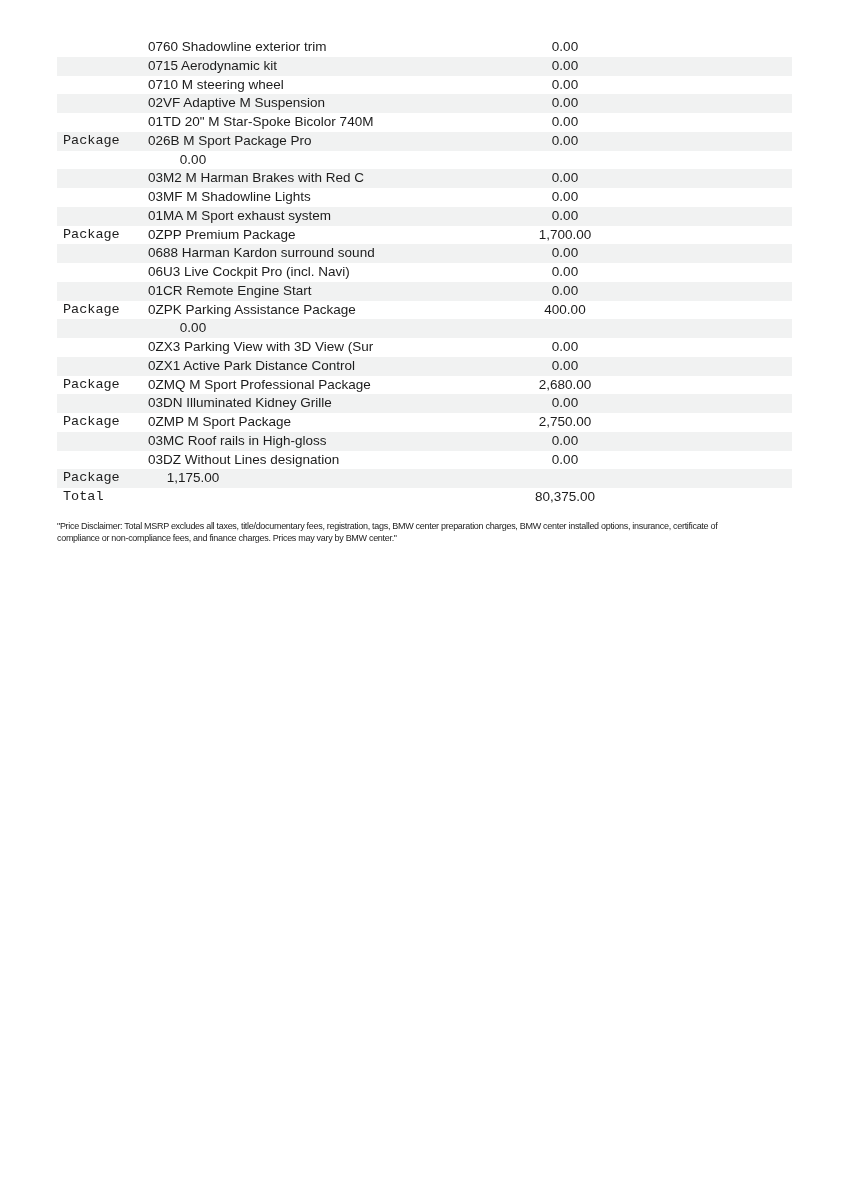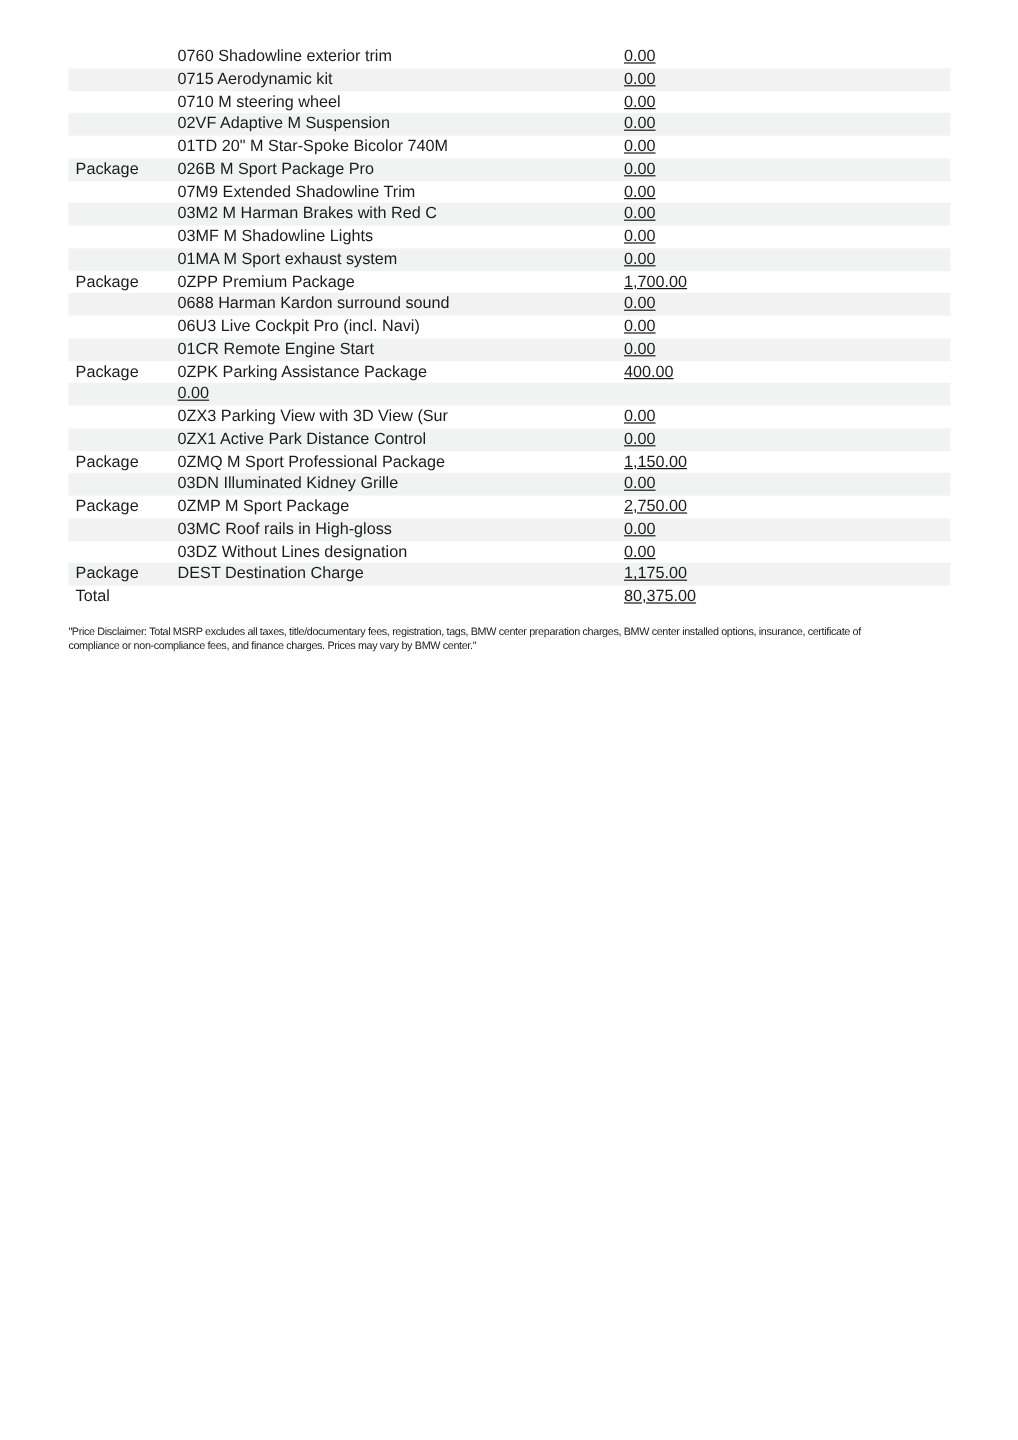--- a/index.html
+++ b/index.html
@@ -34,29 +34,29 @@
     font-size:13.5px;
     line-height:18.76px;
     white-space:nowrap;
   }
   .row:nth-child(even){
     background:var(--stripe);
   }
   .col-label{
     flex:0 0 91px;
     padding-left:6px;
+    font-family:Liberation Mono, monospace;
   }
   .col-item{
     flex:0 0 372px;
     overflow:hidden;
   }
   .col-price{
     flex:0 0 90px;
-    text-align:left;
-    text-decoration:underline;
+    text-align:center;
   }
   .col-fill{
     flex:1 1 auto;
   }
   .disclaimer{
     position:absolute;
     left:57px;top:520px;
     width:740px;
     font-size:9px;
     line-height:12px;
@@ -109,21 +109,20 @@
 
   <div class="row">
     <span class="col-label">Package</span>
     <span class="col-item">026B M Sport Package Pro</span>
     <span class="col-price">0.00</span>
     <span class="col-fill"></span>
   </div>
 
   <div class="row">
     <span class="col-label"></span>
-    <span class="col-item">07M9 Extended Shadowline Trim</span>
     <span class="col-price">0.00</span>
     <span class="col-fill"></span>
   </div>
 
   <div class="row">
     <span class="col-label"></span>
     <span class="col-item">03M2 M Harman Brakes with Red C</span>
     <span class="col-price">0.00</span>
     <span class="col-fill"></span>
   </div>
@@ -193,21 +192,21 @@
   <div class="row">
     <span class="col-label"></span>
     <span class="col-item">0ZX1 Active Park Distance Control</span>
     <span class="col-price">0.00</span>
     <span class="col-fill"></span>
   </div>
 
   <div class="row">
     <span class="col-label">Package</span>
     <span class="col-item">0ZMQ M Sport Professional Package</span>
-    <span class="col-price">1,150.00</span>
+    <span class="col-price">2,680.00</span>
     <span class="col-fill"></span>
   </div>
 
   <div class="row">
     <span class="col-label"></span>
     <span class="col-item">03DN Illuminated Kidney Grille</span>
     <span class="col-price">0.00</span>
     <span class="col-fill"></span>
   </div>
 
@@ -227,21 +226,20 @@
 
   <div class="row">
     <span class="col-label"></span>
     <span class="col-item">03DZ Without Lines designation</span>
     <span class="col-price">0.00</span>
     <span class="col-fill"></span>
   </div>
 
   <div class="row">
     <span class="col-label">Package</span>
-    <span class="col-item">DEST Destination Charge</span>
     <span class="col-price">1,175.00</span>
     <span class="col-fill"></span>
   </div>
 
   <div class="row">
     <span class="col-label">Total</span>
     <span class="col-item"></span>
     <span class="col-price">80,375.00</span>
     <span class="col-fill"></span>
   </div>

